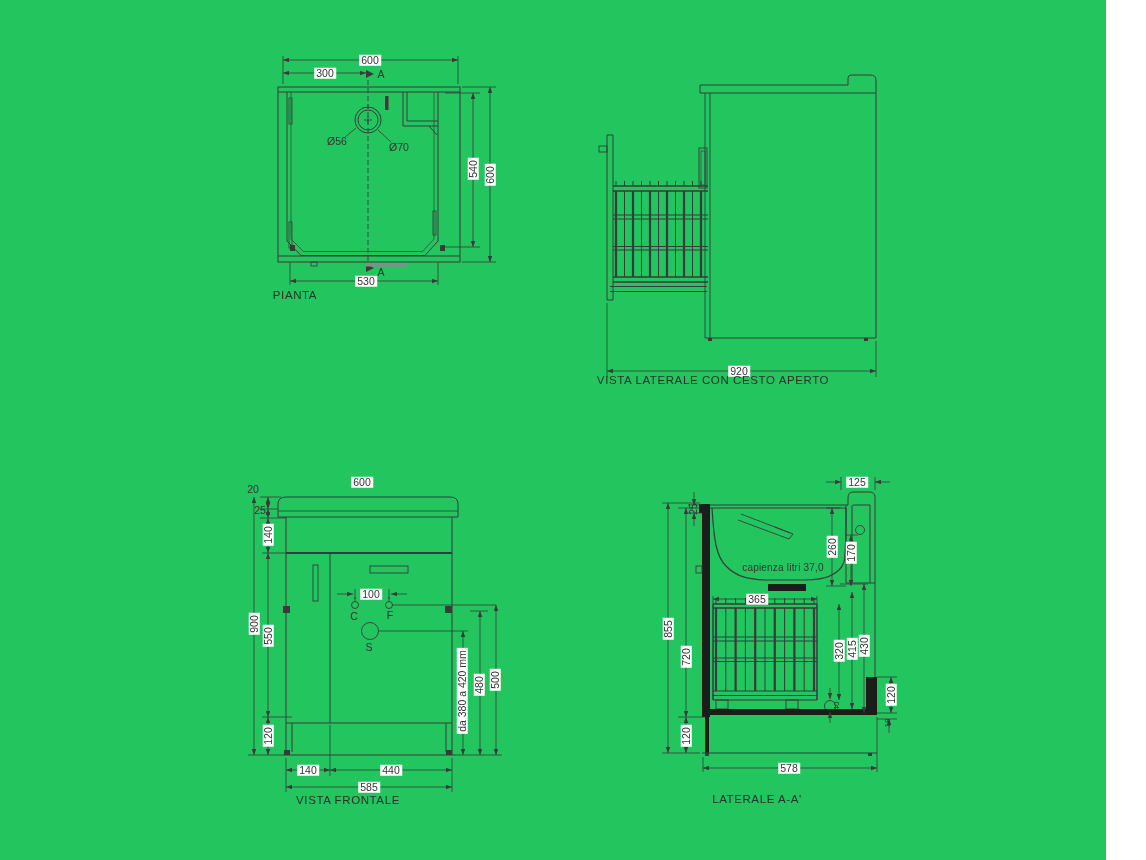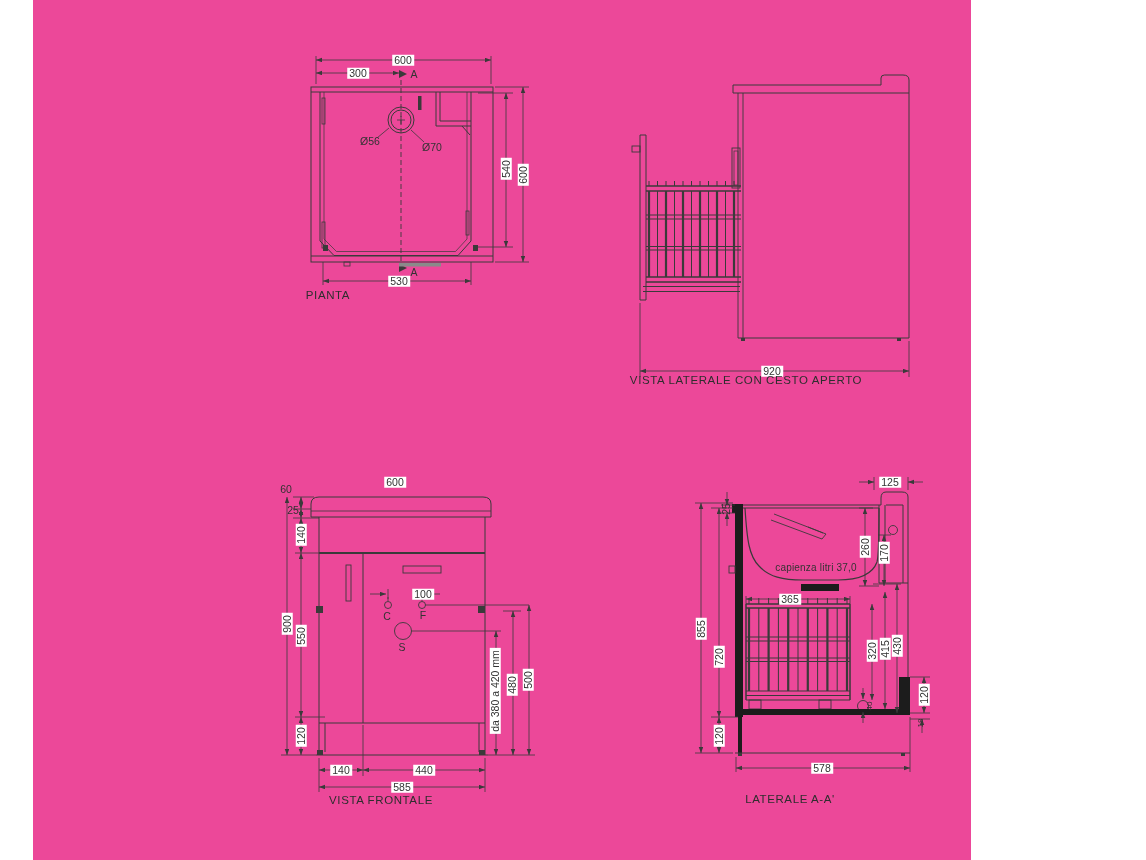--- a/index.html
+++ b/index.html
@@ -1,17 +1,17 @@
 <!DOCTYPE html>
 <html><head>
 <meta charset="utf-8">
 <style>
   html,body{margin:0;padding:0;background:#ffffff;}
-  #page{position:relative;width:938px;height:860px;background:#ec4899;overflow:hidden;
-        font-family:"Liberation Sans", sans-serif;color:#333;margin-left:33px;}
+  #page{position:relative;width:1106px;height:860px;background:#22c55e;overflow:hidden;
+        font-family:"Liberation Sans", sans-serif;color:#333;}
   svg{position:absolute;left:0;top:0;}
   .lbl{position:absolute;transform:translate(-50%,-50%);font-size:10.5px;color:#333;
        white-space:nowrap;line-height:1;}
   .bg{background:#fff;padding:0 2px;}
   .rot{transform:translate(-50%,-50%) rotate(-90deg);}
   .t{font-size:11.5px;letter-spacing:.6px;color:#2e2e2e;}
   .sm{font-size:8px;}
   .cap{font-size:10px;letter-spacing:.2px;padding-left:28px;}
 </style>
 </head>
@@ -224,27 +224,27 @@
 <div class="lbl rot bg" style="left:473px;top:169px">540</div>
 <div class="lbl rot bg" style="left:490px;top:175px">600</div>
 <div class="lbl" style="left:381px;top:272px">A</div>
 <div class="lbl bg" style="left:366px;top:281px">530</div>
 <div class="lbl t" style="left:295px;top:296px">PIANTA</div>
 
 <div class="lbl bg" style="left:739px;top:371px">920</div>
 <div class="lbl t" style="left:713px;top:381px">VISTA LATERALE CON CESTO APERTO</div>
 
 <div class="lbl bg" style="left:362px;top:482px">600</div>
-<div class="lbl" style="left:253px;top:489px">60</div>
+<div class="lbl" style="left:253px;top:489px">20</div>
 <div class="lbl" style="left:260px;top:510px">25</div>
 <div class="lbl rot bg" style="left:268px;top:535px">140</div>
 <div class="lbl rot bg" style="left:254px;top:624px">900</div>
 <div class="lbl rot bg" style="left:268px;top:636px">550</div>
 <div class="lbl rot bg" style="left:268px;top:736px">120</div>
-<div class="lbl bg" style="left:390px;top:594px">100</div>
+<div class="lbl bg" style="left:371px;top:594px">100</div>
 <div class="lbl" style="left:354px;top:616px">C</div>
 <div class="lbl" style="left:390px;top:615px">F</div>
 <div class="lbl" style="left:369px;top:647px">S</div>
 <div class="lbl rot bg" style="left:462px;top:691px">da 380 a 420 mm</div>
 <div class="lbl rot bg" style="left:479px;top:685px">480</div>
 <div class="lbl rot bg" style="left:495px;top:680px">500</div>
 <div class="lbl bg" style="left:308px;top:770px">140</div>
 <div class="lbl bg" style="left:391px;top:770px">440</div>
 <div class="lbl bg" style="left:369px;top:787px">585</div>
 <div class="lbl t" style="left:348px;top:801px">VISTA FRONTALE</div>

